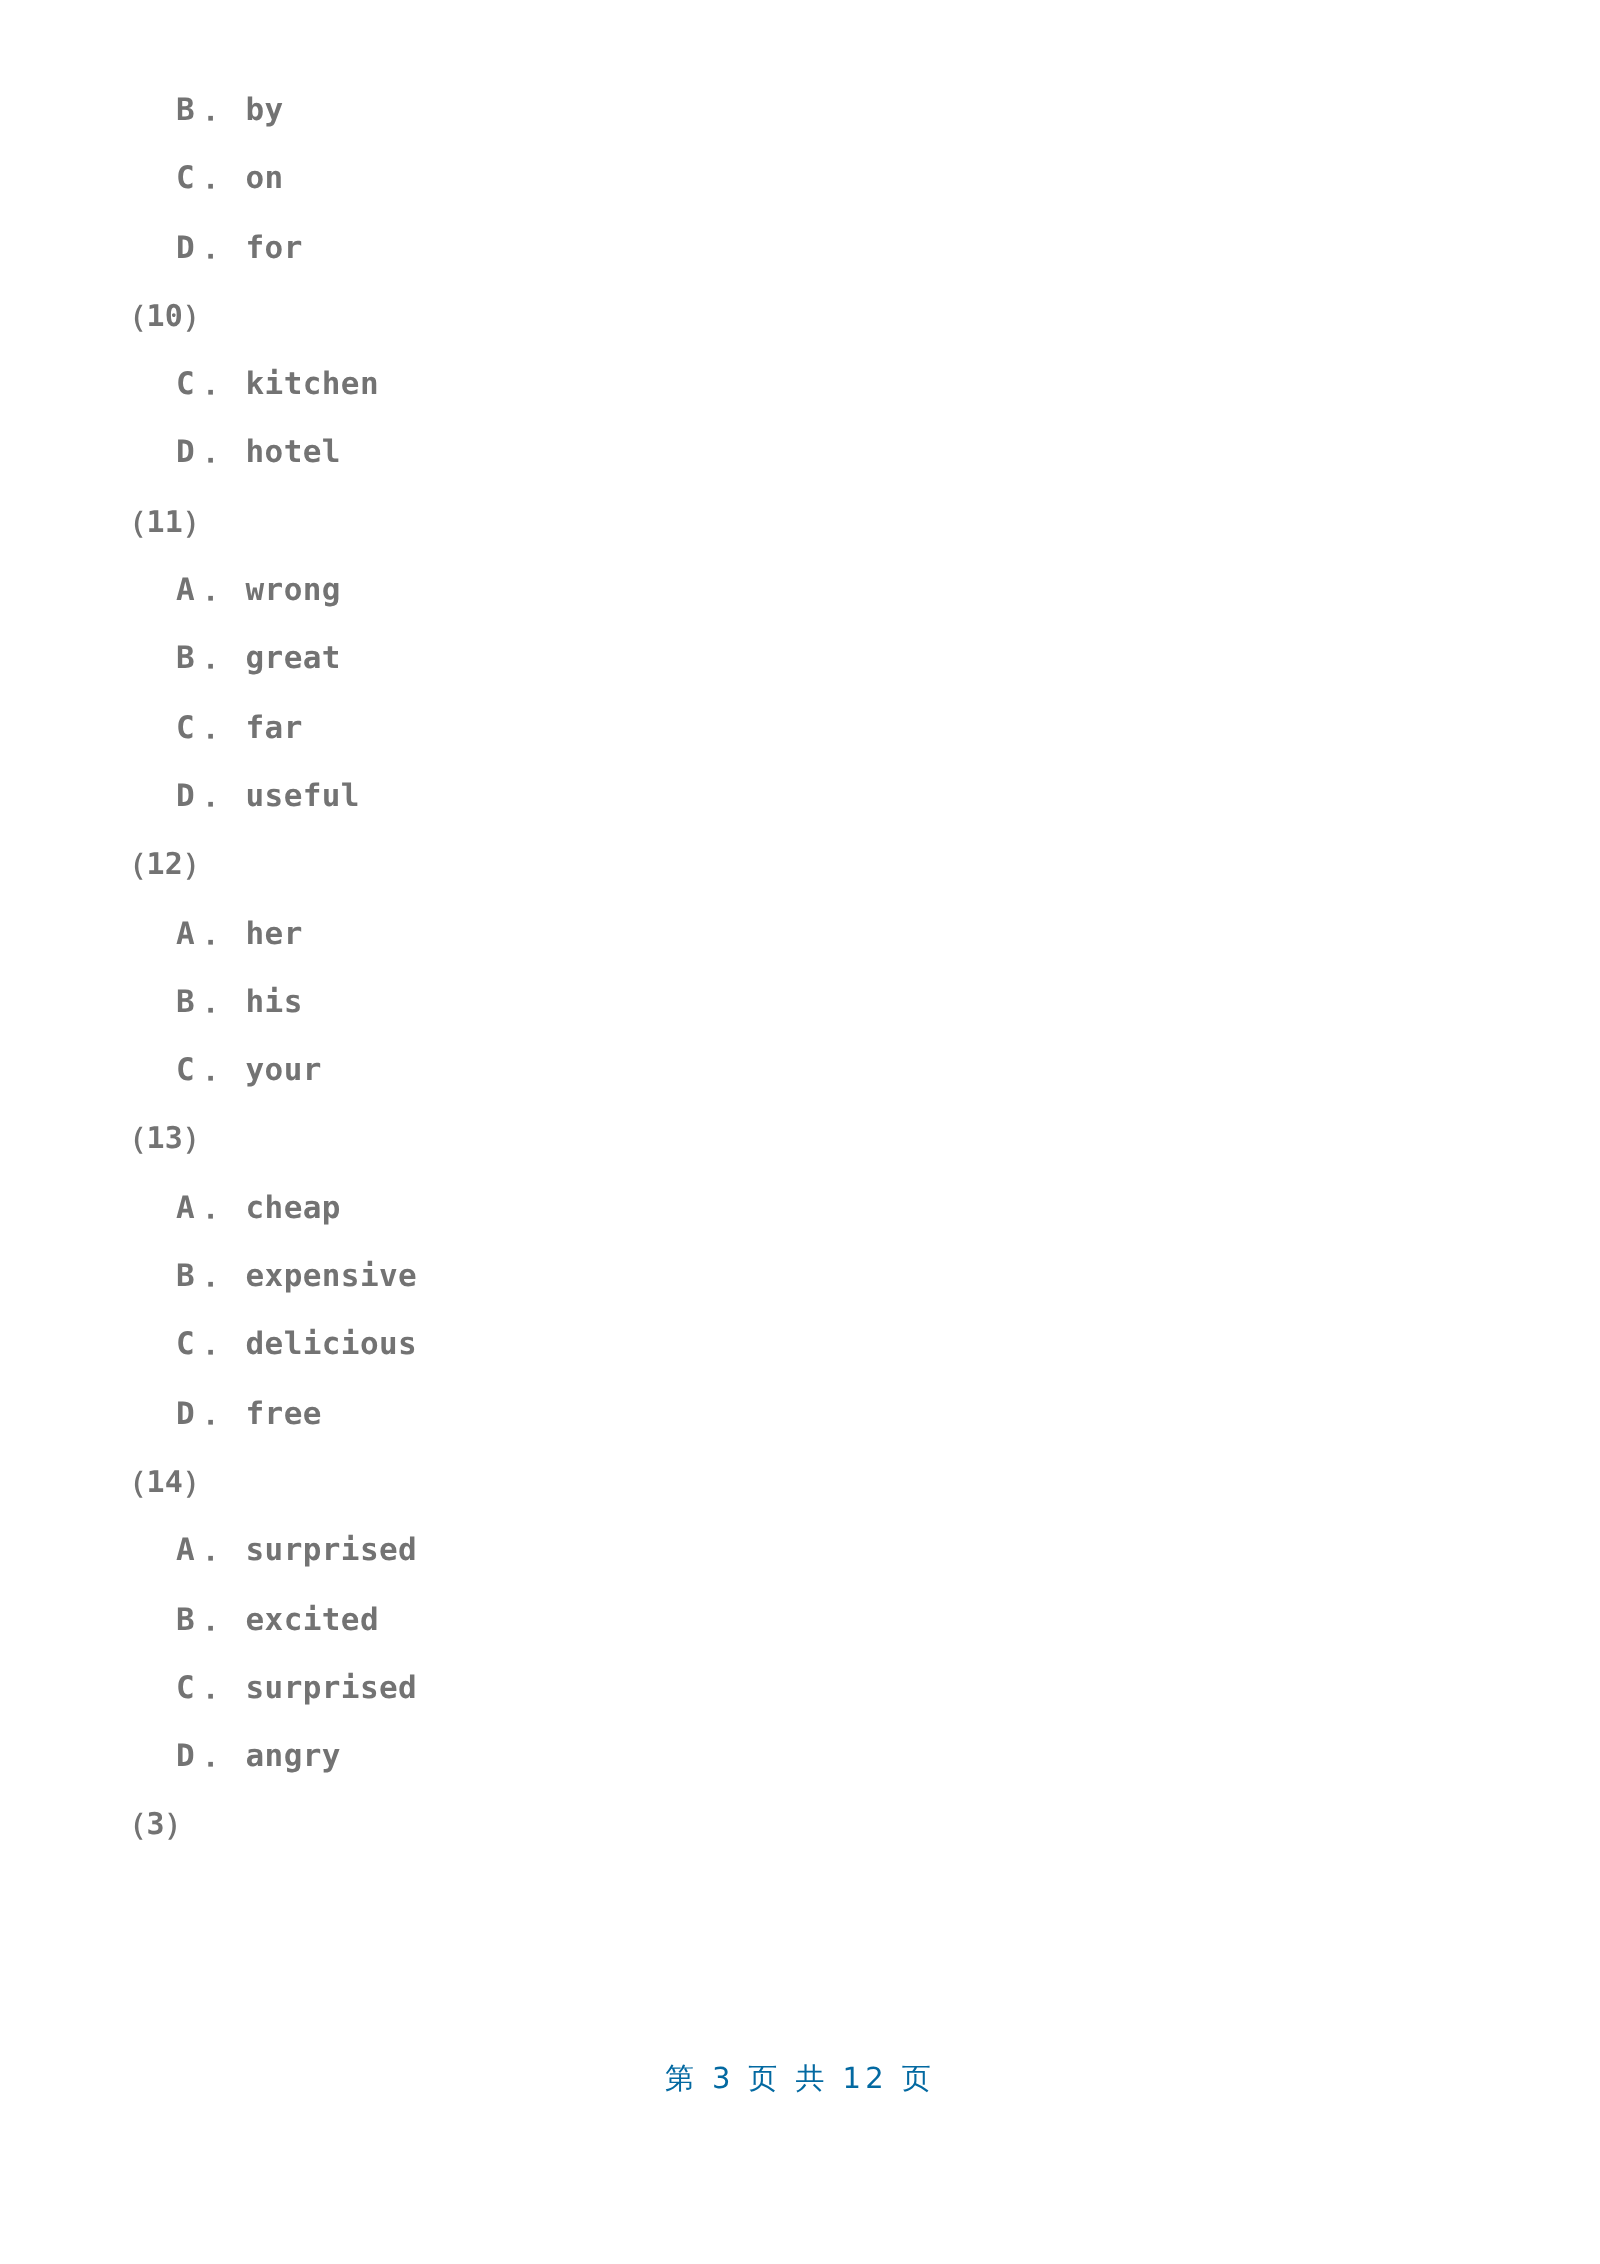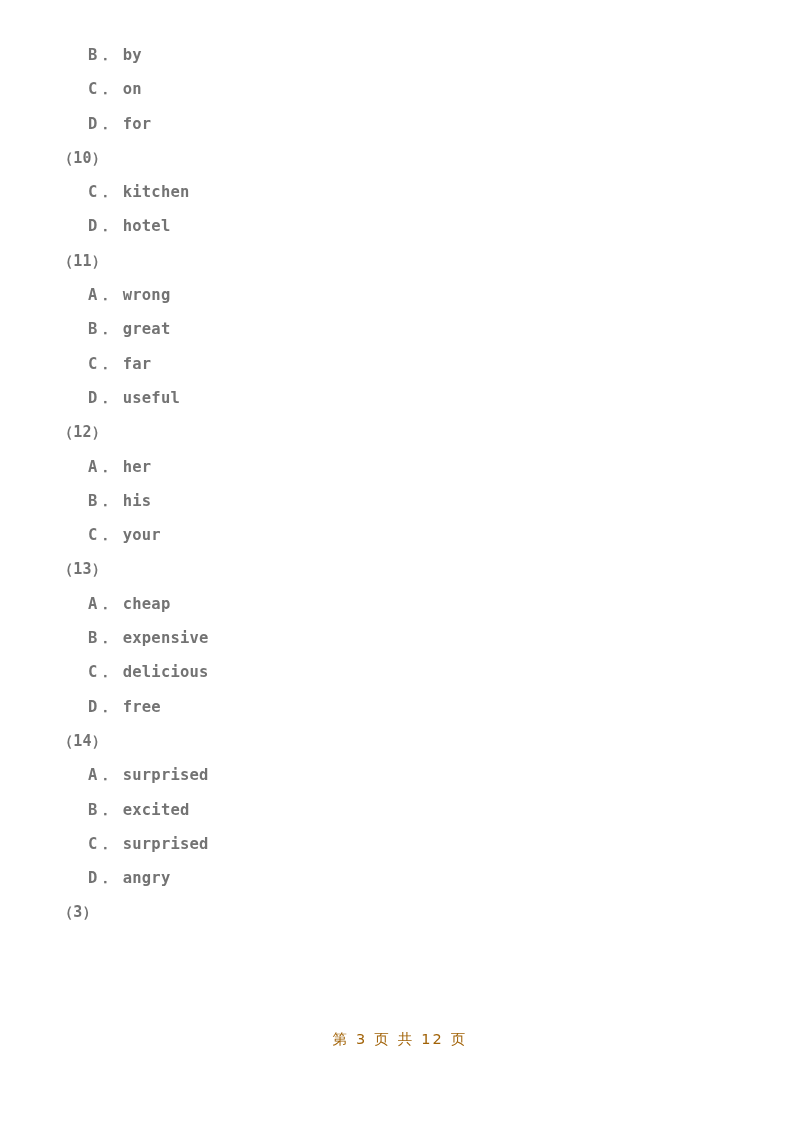--- a/index.html
+++ b/index.html
@@ -48,21 +48,21 @@
   }
 
   .footer {
     position: absolute;
     left: 0;
     top: 1030px;
     width: 800px;
     text-align: center;
     font-family: "DejaVu Sans", "Liberation Sans", sans-serif;
     font-size: 14.5px;
-    color: #a16207;
+    color: #0369a1;
     letter-spacing: 2.2px;
     white-space: pre;
   }
 </style>
 </head>
 <body>
 
 <div class="page">
 
   <div class="content" style="top: 38px;">

